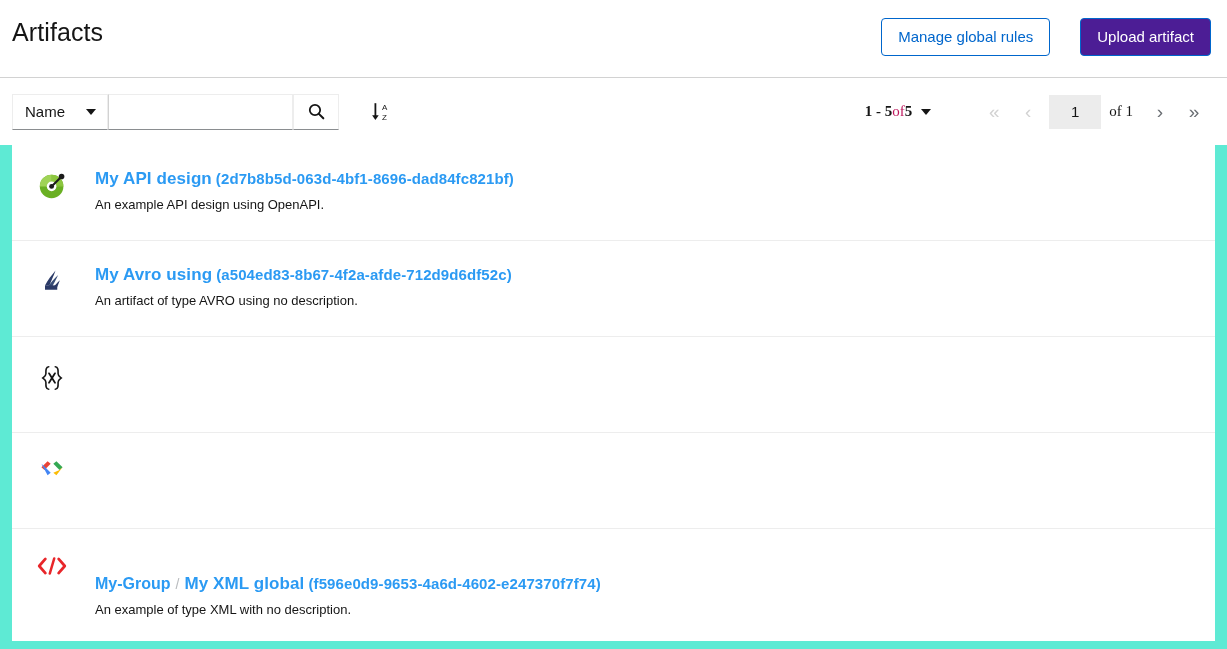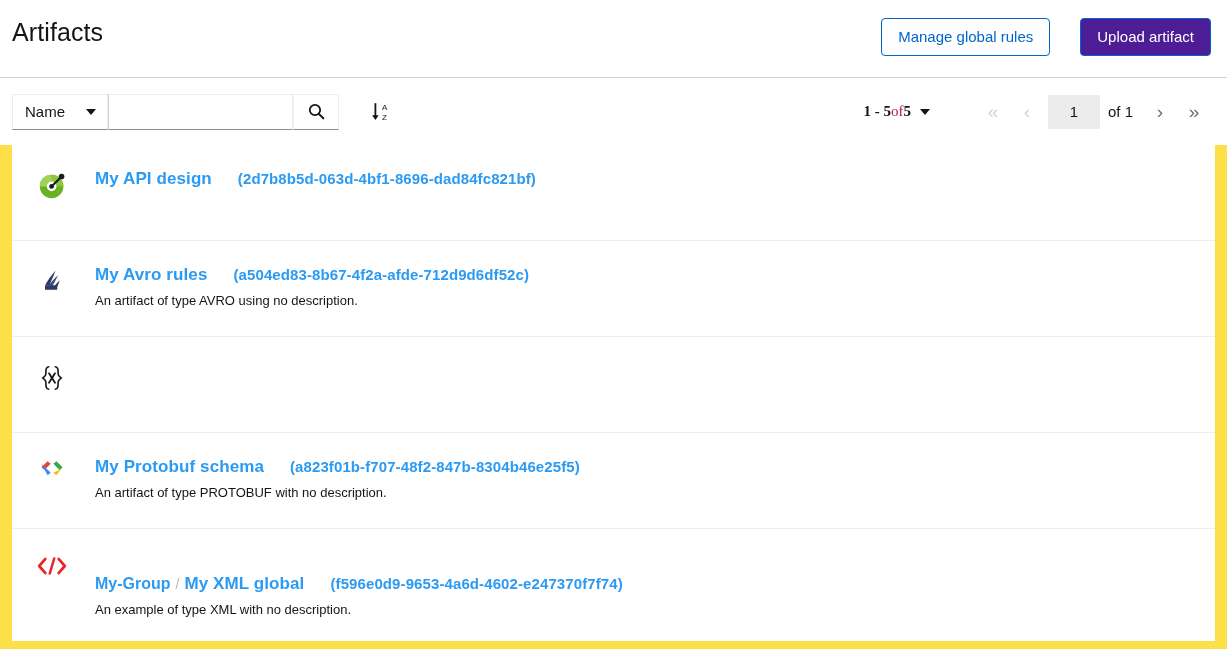--- a/index.html
+++ b/index.html
@@ -173,25 +173,26 @@
     color: #151515;
     font-family: "Liberation Sans", sans-serif;
     outline: none;
     margin: 0 4px;
   }
   .pg-oftotal {
     font-size: 15px;
     color: #151515;
     margin: 0 10px 0 4px;
     white-space: nowrap;
+    font-family: Liberation Serif, serif;
   }
 
   
   .list-area {
-    background: #fde047;
+    background: #5eead4;
     padding: 0 12px 0 12px;
     height: 504px;
     overflow: hidden;
   }
   .artifact-row {
     background: #ffffff;
     border-bottom: 1px solid #ededed;
     display: flex;
     align-items: flex-start;
     padding: 24px 20px 22px 20px;
@@ -230,21 +231,21 @@
     font-size: 17px;
     font-weight: 700;
     color: #2b9af3;
     cursor: pointer;
     letter-spacing: .1px;
   }
   .artifact-id {
     font-size: 15px;
     font-weight: 700;
     color: #2b9af3;
-    margin-left: 26px;
+    margin-left: 4px;
     letter-spacing: .1px;
   }
   .artifact-desc {
     font-size: 13px;
     color: #151515;
     margin-top: 7px;
     line-height: 1.4;
   }
 </style>
 </head>
@@ -315,35 +316,36 @@
         <circle cx="15" cy="17" r="2.7" fill="#1b1b1b"></circle>
         <line x1="15" y1="17" x2="25.5" y2="6.5" stroke="#1b1b1b" stroke-width="2.3" stroke-linecap="round"></line>
         <circle cx="26" cy="6" r="3.1" fill="#1b1b1b"></circle>
       </svg>
     </div>
     <div class="row-body">
       <div class="row-titleline">
         <span class="artifact-name">My API design</span>
         <span class="artifact-id">(2d7b8b5d-063d-4bf1-8696-dad84fc821bf)</span>
       </div>
+      <div class="artifact-desc">An example API design using OpenAPI.</div>
     </div>
   </div>
 
   <div class="artifact-row">
     <div class="row-icon">
       <svg width="28" height="28" viewBox="0 0 32 32">
         <path d="M20 4 C16 9 11 15 8 21 L13 21 C15 16 18 10 20 4 Z" fill="#2b3a67"></path>
         <path d="M23 9 C19 13 14 18 11 23 L16 23 C18 19 21 13 23 9 Z" fill="#384d77"></path>
         <path d="M25 15 C22 18 18 22 15 25 L21 25 C22 22 24 18 25 15 Z" fill="#2b3a67"></path>
         <rect x="8" y="21" width="14" height="5" fill="#2b3a67"></rect>
       </svg>
     </div>
     <div class="row-body">
       <div class="row-titleline">
-        <span class="artifact-name">My Avro rules</span>
+        <span class="artifact-name">My Avro using</span>
         <span class="artifact-id">(a504ed83-8b67-4f2a-afde-712d9d6df52c)</span>
       </div>
       <div class="artifact-desc">An artifact of type AVRO using no description.</div>
     </div>
   </div>
 
   <div class="artifact-row">
     <div class="row-icon">
       <svg width="30" height="30" viewBox="0 0 32 32">
         <path d="M12.5 4 C9 4 9.5 9 9.5 11.5 C9.5 14 7 15 6 16 C7 17 9.5 18 9.5 20.5 C9.5 23 9 28 12.5 28" fill="none" stroke="#151515" stroke-width="1.7" stroke-linecap="round"></path>
@@ -355,27 +357,20 @@
   </div>
 
   <div class="artifact-row">
     <div class="row-icon">
       <svg width="30" height="22" viewBox="0 0 34 22">
         <path d="M12 1 L5 8 L8.5 11 L15.5 4 Z" fill="#ea4335"></path>
         <path d="M5 8 L12 21 L15.5 18 L8.5 11 Z" fill="#4285f4" transform="translate(0,-4)"></path>
         <path d="M22 1 L29 8 L25.5 11 L18.5 4 Z" fill="#34a853"></path>
         <path d="M29 8 L22 17 L18.5 14 L25.5 11 Z" fill="#fbbc05"></path>
       </svg>
-    </div>
-    <div class="row-body">
-      <div class="row-titleline">
-        <span class="artifact-name">My Protobuf schema</span>
-        <span class="artifact-id">(a823f01b-f707-48f2-847b-8304b46e25f5)</span>
-      </div>
-      <div class="artifact-desc">An artifact of type PROTOBUF with no description.</div>
     </div>
   </div>
 
   <div class="artifact-row">
     <div class="row-icon">
       <svg width="30" height="22" viewBox="0 0 34 22">
         <path d="M9.5 3 L2.5 11 L9.5 19" fill="none" stroke="#e8262a" stroke-width="3.1" stroke-linecap="round" stroke-linejoin="round"></path>
         <line x1="19.5" y1="2.5" x2="14.5" y2="19.5" stroke="#e8262a" stroke-width="2.9" stroke-linecap="round"></line>
         <path d="M24.5 3 L31.5 11 L24.5 19" fill="none" stroke="#e8262a" stroke-width="3.1" stroke-linecap="round" stroke-linejoin="round"></path>
       </svg>

